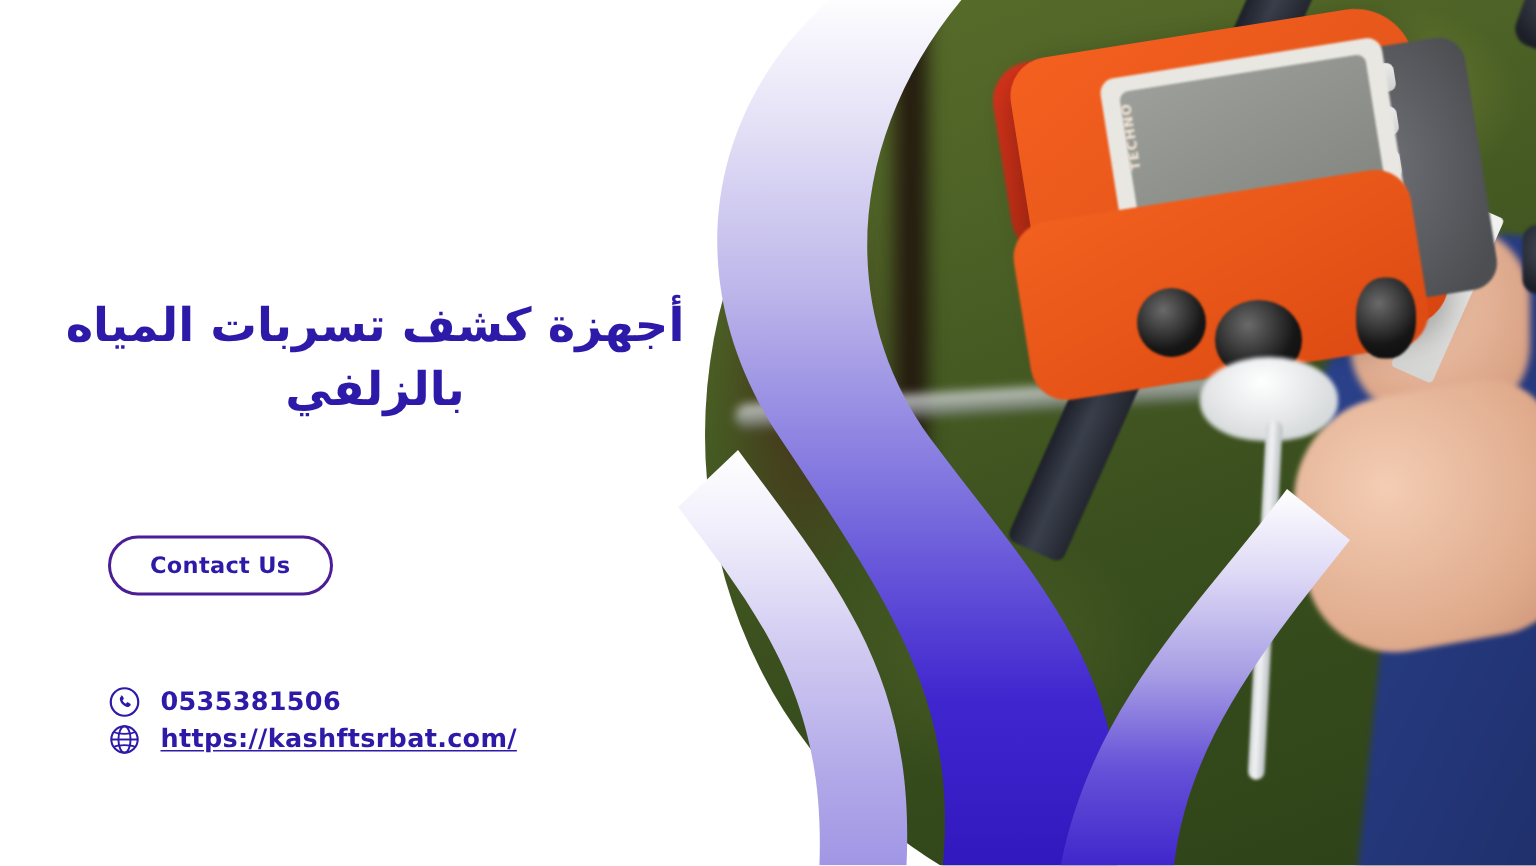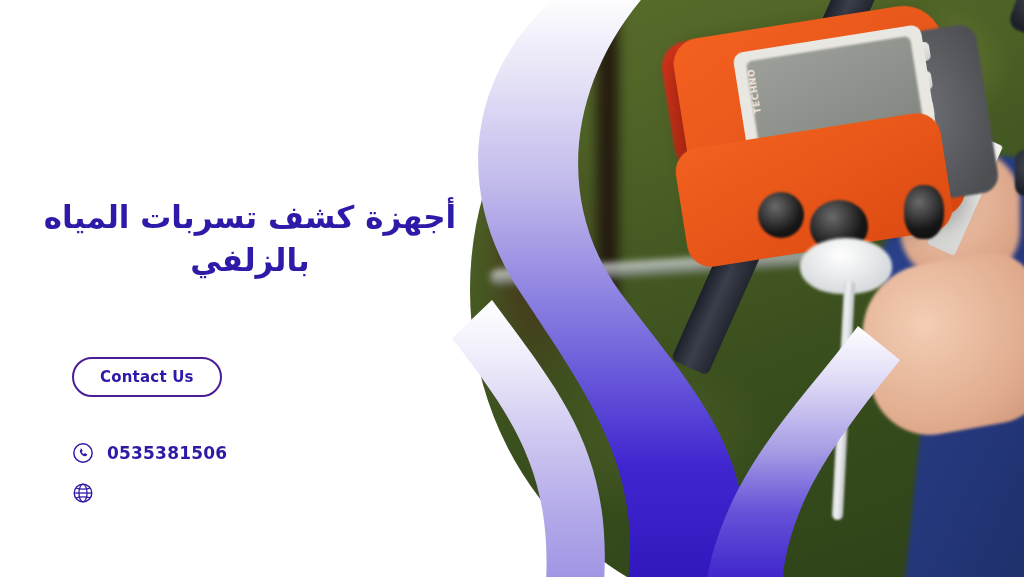--- a/index.html
+++ b/index.html
@@ -167,21 +167,21 @@
     position:absolute;left:60px;top:357px;
     display:inline-flex;align-items:center;justify-content:center;
     padding:9px 26px;border:2px solid #4c1d95;border-radius:999px;
     background:#ffffff;color:#2d1aa8;font-size:15px;font-weight:bold;
     letter-spacing:.2px;cursor:pointer;
   }
   .contact-row{
     position:absolute;left:60px;display:flex;align-items:center;gap:13px;
     color:#2d1aa8;font-size:17px;font-weight:bold;letter-spacing:.2px;
   }
-  .row-phone{top:442px;}
+  .row-phone{top:457px;}
   .row-site{top:482px;}
   .contact-row .ic{width:22px;height:22px;flex:0 0 22px;display:block;}
   .contact-row a{color:#2d1aa8;text-decoration:underline;text-underline-offset:2px;}
 </style>
 </head>
 <body>
 
 <div class="banner">
 
   <div class="photo-wrap">
@@ -273,16 +273,17 @@
     </div>
 
     <div class="contact-row row-site">
       <svg class="ic" viewBox="0 0 24 24">
         <circle cx="12" cy="12" r="9.6" fill="none" stroke="#2d1aa8" stroke-width="1.5"></circle>
         <ellipse cx="12" cy="12" rx="4.4" ry="9.6" fill="none" stroke="#2d1aa8" stroke-width="1.4"></ellipse>
         <line x1="2.6" y1="12" x2="21.4" y2="12" stroke="#2d1aa8" stroke-width="1.4"></line>
         <path d="M4.3 6.6 C7.3 8.3 16.7 8.3 19.7 6.6" fill="none" stroke="#2d1aa8" stroke-width="1.3"></path>
         <path d="M4.3 17.4 C7.3 15.7 16.7 15.7 19.7 17.4" fill="none" stroke="#2d1aa8" stroke-width="1.3"></path>
       </svg>
+      <a href="#">https://kashftsrbat.com/</a>
     </div>
 
   </div>
 </div>
 
 </body></html>

